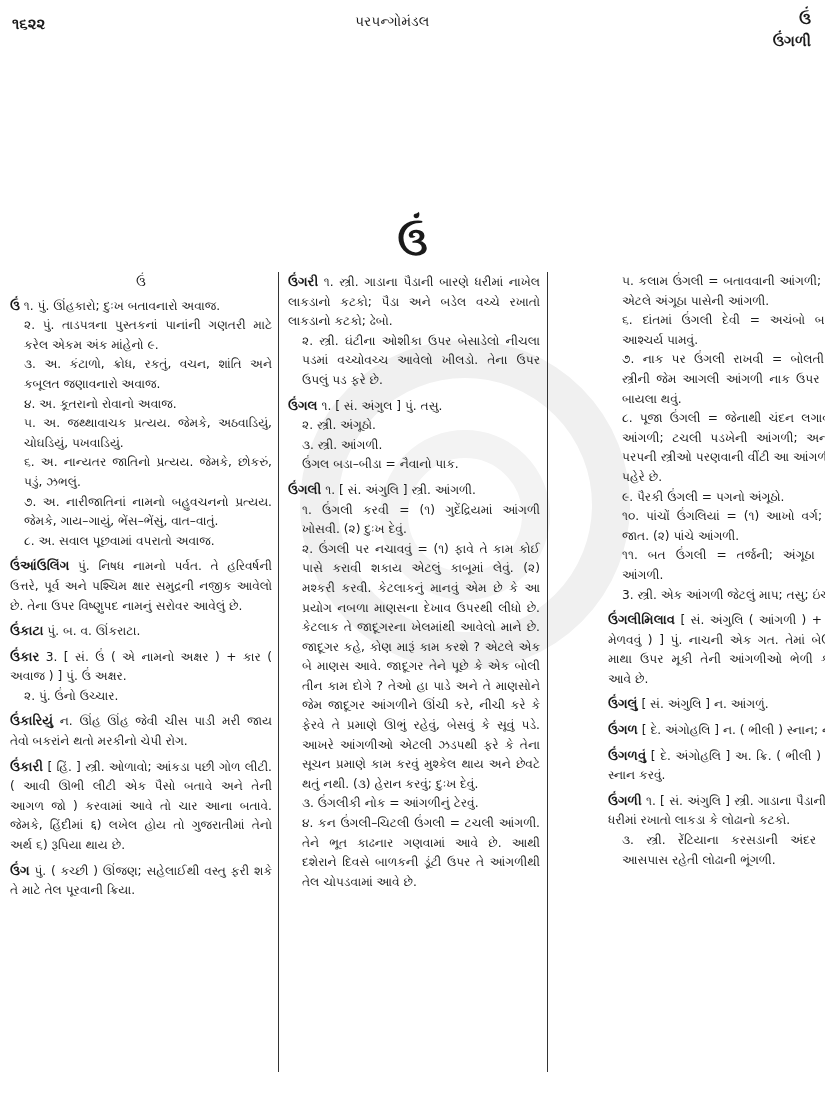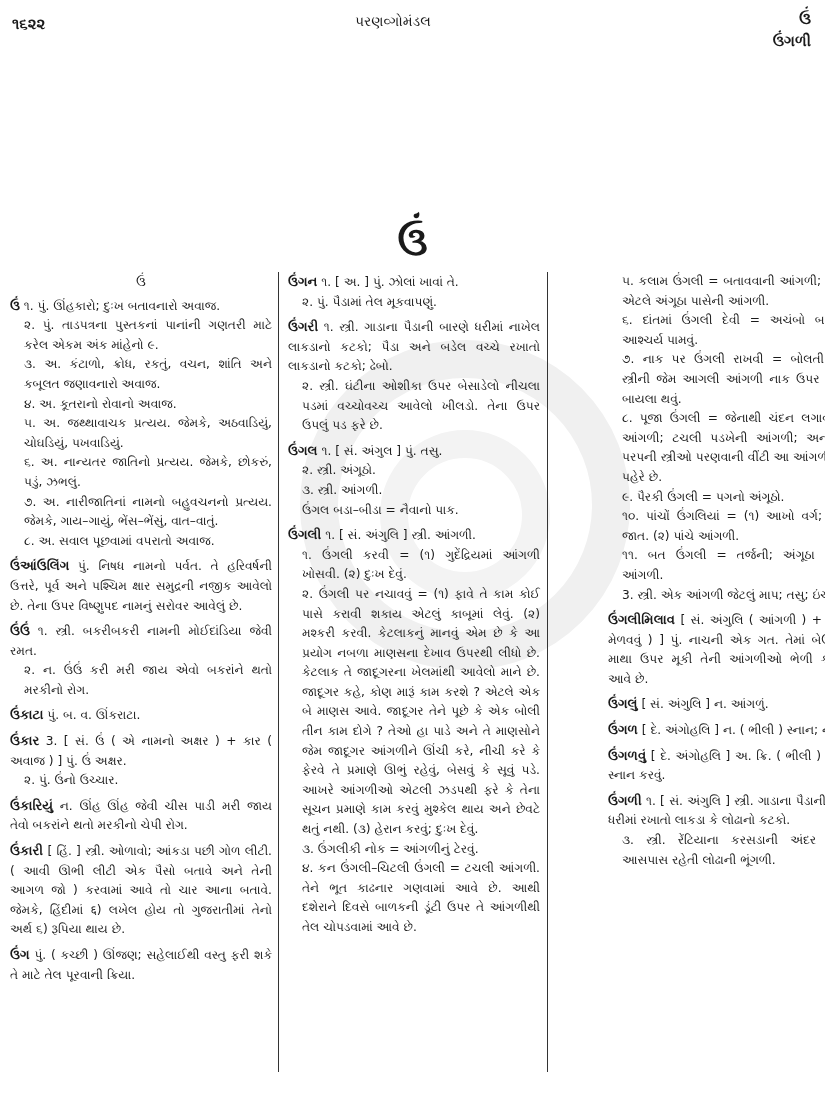--- a/index.html
+++ b/index.html
@@ -41,43 +41,41 @@
   .first { display: inline; }
 </style>
 </head>
 <body>
 
 <div class="watermark"></div>
 <div class="watermark2"></div>
 
 <div class="header">
   <span class="page-num">૧૬૨૨</span>
-  <span class="running-title">પરણવ્ગોમંડલ</span>
+  <span class="running-title">પરપન્ગોમંડલ</span>
   <span class="guide-top">ઉં</span>
   <span class="guide-bottom">ઉંગળી</span>
 </div>
 
 <div class="section-letter">ઉં</div>
 
 <div class="sep sep1"></div>
 <div class="sep sep2"></div>
 
 <div class="col col1">
     <div class="col-head">ઉં</div>
     <div class="entry"><span class="hw">ઉં</span> <span class="first">૧. પું. ઊંહકારો; દુઃખ બતાવનારો અવાજ.</span><span class="sense">૨. પું. તાડપત્રના પુસ્તકનાં પાનાંની ગણતરી માટે કરેલ એકમ અંક માંહેનો ૯.</span><span class="sense">૩. અ. કંટાળો, ક્રોધ, રકતું, વચન, શાંતિ અને કબૂલત જણાવનારો અવાજ.</span><span class="sense">૪. અ. કૂતરાનો રોવાનો અવાજ.</span><span class="sense">૫. અ. જથ્થાવાચક પ્રત્યય. જેમકે, અઠવાડિયું, ચોઘડિયું, પખવાડિયું.</span><span class="sense">૬. અ. નાન્યતર જાતિનો પ્રત્યય. જેમકે, છોકરું, પડું, ઝભલું.</span><span class="sense">૭. અ. નારીજાતિનાં નામનો બહુવચનનો પ્રત્યય. જેમકે, ગાય–ગાયું, ભેંસ–ભેંસું, વાત–વાતું.</span><span class="sense">૮. અ. સવાલ પૂછવામાં વપરાતો અવાજ.</span></div>
     <div class="entry"><span class="hw">ઉંઆંઉલિંગ</span> <span class="first">પું. નિષધ નામનો પર્વત. તે હરિવર્ષની ઉત્તરે, પૂર્વ અને પશ્ચિમ ક્ષાર સમુદ્રની નજીક આવેલો છે. તેના ઉપર વિષ્ણુપદ નામનું સરોવર આવેલું છે.</span></div>
-    <div class="entry"><span class="hw">ઉંઉં</span> <span class="first">૧. સ્ત્રી. બકરીબકરી નામની મોઈદાંડિયા જેવી રમત.</span><span class="sense">૨. ન. ઉંઉં કરી મરી જાય એવો બકરાંને થતો મરકીનો રોગ.</span></div>
     <div class="entry"><span class="hw">ઉંકાટા</span> <span class="first">પું. બ. વ. ઊંકરાટા.</span></div>
     <div class="entry"><span class="hw">ઉંકાર</span> <span class="first">3. [ સં. ઉં ( એ નામનો અક્ષર ) + કાર ( અવાજ ) ] પું. ઉં અક્ષર.</span><span class="sense">૨. પું. ઉંનો ઉચ્ચાર.</span></div>
     <div class="entry"><span class="hw">ઉંકારિયું</span> <span class="first">ન. ઊંહ ઊંહ જેવી ચીસ પાડી મરી જાય તેવો બકરાંને થતો મરકીનો ચેપી રોગ.</span></div>
     <div class="entry"><span class="hw">ઉંકારી</span> <span class="first">[ હિં. ] સ્ત્રી. ઓળાવો; આંકડા પછી ગોળ લીટી. ( આવી ઊભી લીટી એક પૈસો બતાવે અને તેની આગળ જો ) કરવામાં આવે તો ચાર આના બતાવે. જેમકે, હિંદીમાં ६) લખેલ હોય તો ગુજરાતીમાં તેનો અર્થ ૬) રૂપિયા થાય છે.</span></div>
     <div class="entry"><span class="hw">ઉંગ</span> <span class="first">પું. ( કચ્છી ) ઊંજણ; સહેલાઈથી વસ્તુ ફરી શકે તે માટે તેલ પૂરવાની ક્રિયા.</span></div>
   </div>
 <div class="col col2">
-    <div class="entry"><span class="hw">ઉંગન</span> <span class="first">૧. [ અ. ] પું. ઝોલાં ખાવાં તે.</span><span class="sense">૨. પું. પૈડામાં તેલ મૂકવાપણું.</span></div>
     <div class="entry"><span class="hw">ઉંગરી</span> <span class="first">૧. સ્ત્રી. ગાડાના પૈડાની બારણે ધરીમાં નાખેલ લાકડાનો કટકો; પૈડા અને બડેલ વચ્ચે રખાતો લાકડાનો કટકો; ઢેબો.</span><span class="sense">૨. સ્ત્રી. ઘંટીના ઓશીકા ઉપર બેસાડેલો નીચલા પડમાં વચ્ચોવચ્ચ આવેલો ખીલડો. તેના ઉપર ઉપલું પડ ફરે છે.</span></div>
     <div class="entry"><span class="hw">ઉંગલ</span> <span class="first">૧. [ સં. અંગુલ ] પું. તસુ.</span><span class="sense">૨. સ્ત્રી. અંગૂઠો.</span><span class="sense">૩. સ્ત્રી. આંગળી.</span><span class="sense">ઉંગલ બડા–બીડા = નૈવાનો પાક.</span></div>
     <div class="entry"><span class="hw">ઉંગલી</span> <span class="first">૧. [ સં. અંગુલિ ] સ્ત્રી. આંગળી.</span><span class="sense">૧. ઉંગલી કરવી = (૧) ગુદેંદ્રિયમાં આંગળી ખોસવી. (૨) દુઃખ દેવું.</span><span class="sense">૨. ઉંગલી પર નચાવવું = (૧) ફાવે તે કામ કોઈ પાસે કરાવી શકાય એટલું કાબૂમાં લેવું. (૨) મશ્કરી કરવી. કેટલાકનું માનવું એમ છે કે આ પ્રયોગ નબળા માણસના દેખાવ ઉપરથી લીધો છે. કેટલાક તે જાદૂગરના ખેલમાંથી આવેલો માને છે. જાદૂગર કહે, કોણ મારૂં કામ કરશે ? એટલે એક બે માણસ આવે. જાદૂગર તેને પૂછે કે એક બોલી તીન કામ દોગે ? તેઓ હા પાડે અને તે માણસોને જેમ જાદૂગર આંગળીને ઊંચી કરે, નીચી કરે કે ફેરવે તે પ્રમાણે ઊભું રહેવું, બેસવું કે સૂવું પડે. આખરે આંગળીઓ એટલી ઝડપથી ફરે કે તેના સૂચન પ્રમાણે કામ કરવું મુશ્કેલ થાય અને છેવટે થતું નથી. (૩) હેરાન કરવું; દુઃખ દેવું.</span><span class="sense">૩. ઉંગલીકી નોક = આંગળીનું ટેરવું.</span><span class="sense">૪. કન ઉંગલી–ચિટલી ઉંગલી = ટચલી આંગળી. તેને ભૂત કાઢનાર ગણવામાં આવે છે. આથી દશેરાને દિવસે બાળકની ડૂંટી ઉપર તે આંગળીથી તેલ ચોપડવામાં આવે છે.</span></div>
   </div>
 <div class="col col3">
     <div class="entry">
       <span class="sense">૫. કલામ ઉંગલી = બતાવવાની આંગળી; તર્જની એટલે અંગૂઠા પાસેની આંગળી.</span>
       <span class="sense">૬. દાંતમાં ઉંગલી દેવી = અચંબો બતાવવો; આશ્ચર્ય પામવું.</span>
       <span class="sense">૭. નાક પર ઉંગલી રાખવી = બોલતી વખતે સ્ત્રીની જેમ આગલી આંગળી નાક ઉપર મૂકવી; બાયલા થવું.</span>
       <span class="sense">૮. પૂજા ઉંગલી = જેનાથી ચંદન લગાવાય તે આંગળી; ટચલી પડખેની આંગળી; અનામિકા. પરપની સ્ત્રીઓ પરણવાની વીંટી આ આંગળી ઉપર પહેરે છે.</span>

